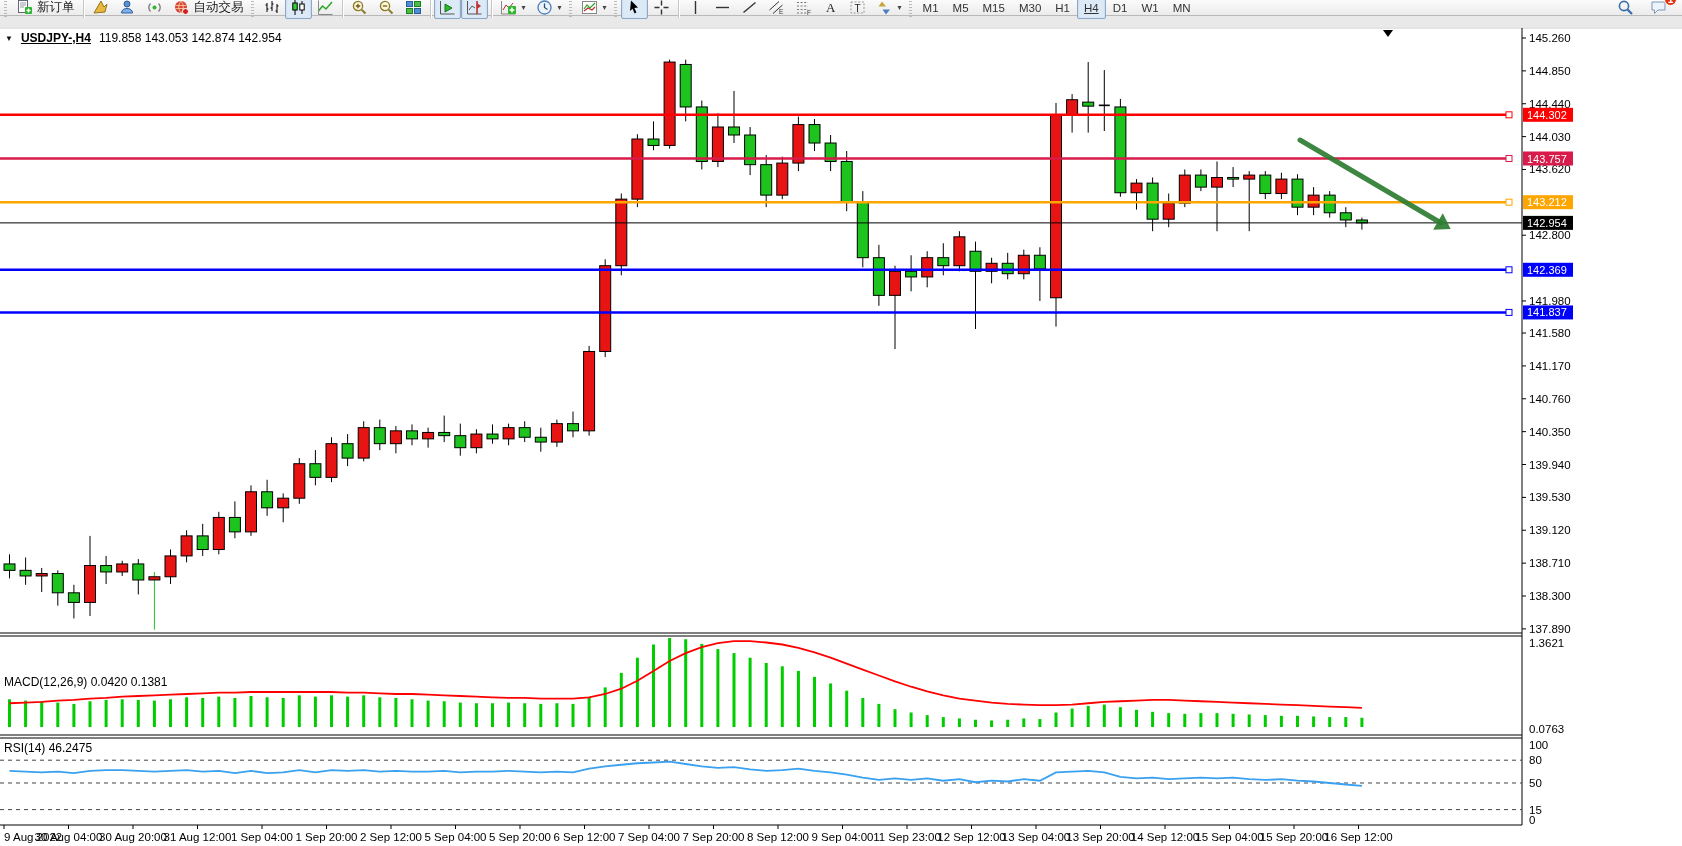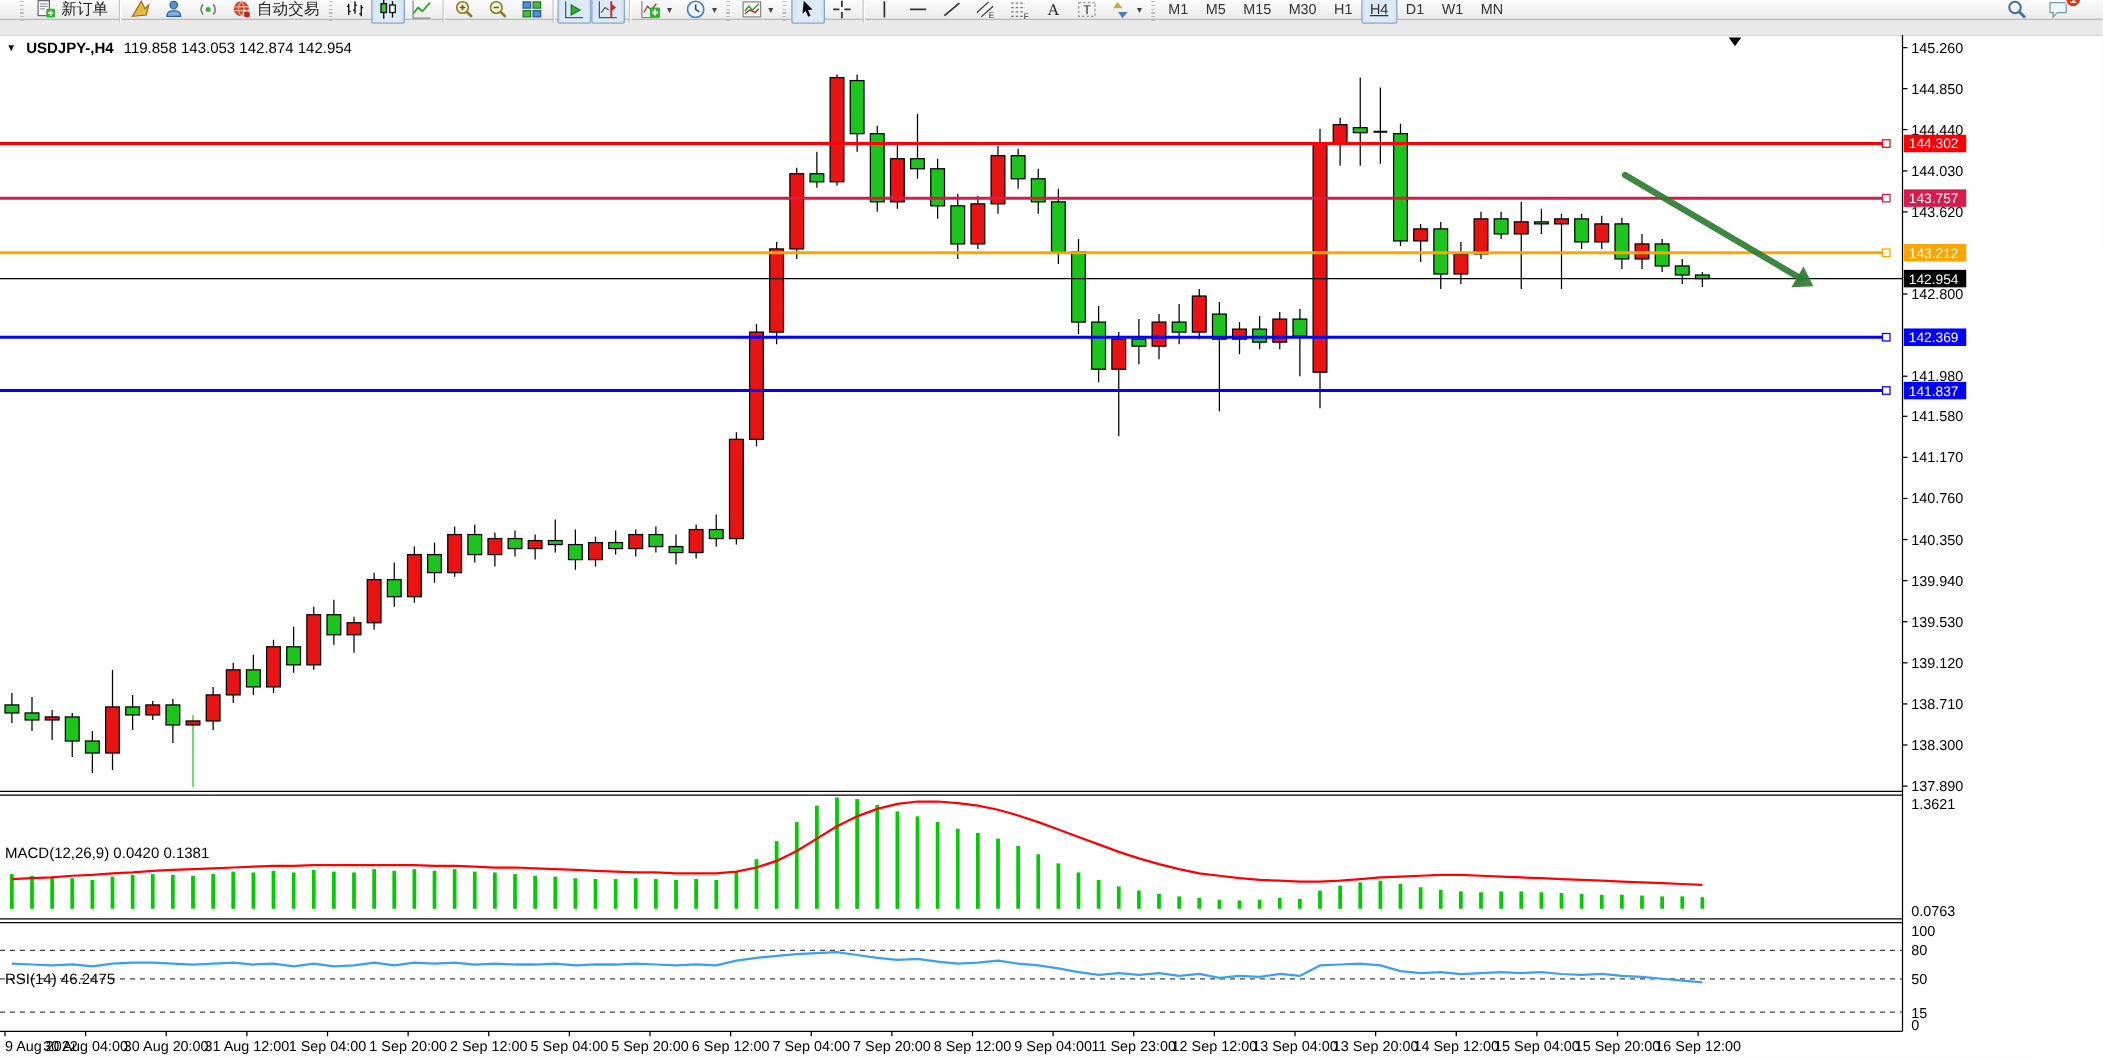--- a/index.html
+++ b/index.html
@@ -1,21 +1,21 @@
 <!DOCTYPE html>
 <html><head>
 <meta charset="utf-8">
 <style>
   * { margin:0; padding:0; box-sizing:border-box; }
   html,body { width:1682px; height:846px; overflow:hidden; background:#e9e9e9;
               font-family:"Liberation Sans", sans-serif; }
   
   #toolbar { position:absolute; left:0; top:0; width:1682px; height:16px;
              background:linear-gradient(#fbfbfb,#ebebeb); border-bottom:1px solid #b9b9b9;
-             display:flex; align-items:center; padding:0 14px; }
+             display:flex; align-items:center; padding:0 2px; }
   .tb-btn { display:inline-flex; align-items:center; gap:4px; height:23px; padding:0 4px;
             border:1px solid transparent; border-radius:2px; cursor:default; color:#222;
             font-size:12px; white-space:nowrap; }
   .tb-btn.active { border-color:#8aa8c8; background:#dce9f7;
                    box-shadow:inset 0 1px 2px rgba(0,0,0,.15);text-decoration:underline; }
   .tb-btn .cjk { font-size:12.5px; }
   .tb-sep { width:1px; height:20px; background:#c6c6c6; margin:0 3px;
             box-shadow:1px 0 0 #fff; }
   .tb-grip { width:5px; height:20px; margin:0 2px;
              background:repeating-linear-gradient(#bbb 0 1px, transparent 1px 3px);
@@ -625,18 +625,18 @@
       <line x1="1294" y1="798" x2="1294" y2="802" stroke="#000"></line>
       <text x="1294" y="814" class="axis-text" text-anchor="middle">15 Sep 20:00</text>
       <line x1="1358.5" y1="798" x2="1358.5" y2="802" stroke="#000"></line>
       <text x="1358.5" y="814" class="axis-text" text-anchor="middle">16 Sep 12:00</text>
       <line x1="1300" y1="113" x2="1441" y2="196" stroke="#2e7d32" stroke-width="5" stroke-linecap="round" opacity="0.92"></line>
       <polygon points="1450.7,202.0 1433.1,202.7 1442.8,186.2" fill="#2e7d32" opacity="0.92"></polygon>
       <polygon points="1383,3 1393,3 1388,10" fill="#000"></polygon>
     </svg>
   <div class="overlay-label" id="symbol-row">
     <span class="tri">▼</span>
-    <span style="font-weight:bold;">USDJPY-,H4</span>
+    <span style="font-weight:bold;text-decoration:underline;">USDJPY-,H4</span>
     <span>119.858 143.053 142.874 142.954</span>
   </div>
   <div class="overlay-label" id="macd-label" style="left:4px; top:612px;margin-top:36px;">MACD(12,26,9) 0.0420 0.1381</div>
-  <div class="overlay-label" id="rsi-label" style="left:4px; top:714px;margin-top:35px;">RSI(14) 46.2475</div>
+  <div class="overlay-label" id="rsi-label" style="left:4px; top:714px;">RSI(14) 46.2475</div>
 </div>
 
 </body></html>

